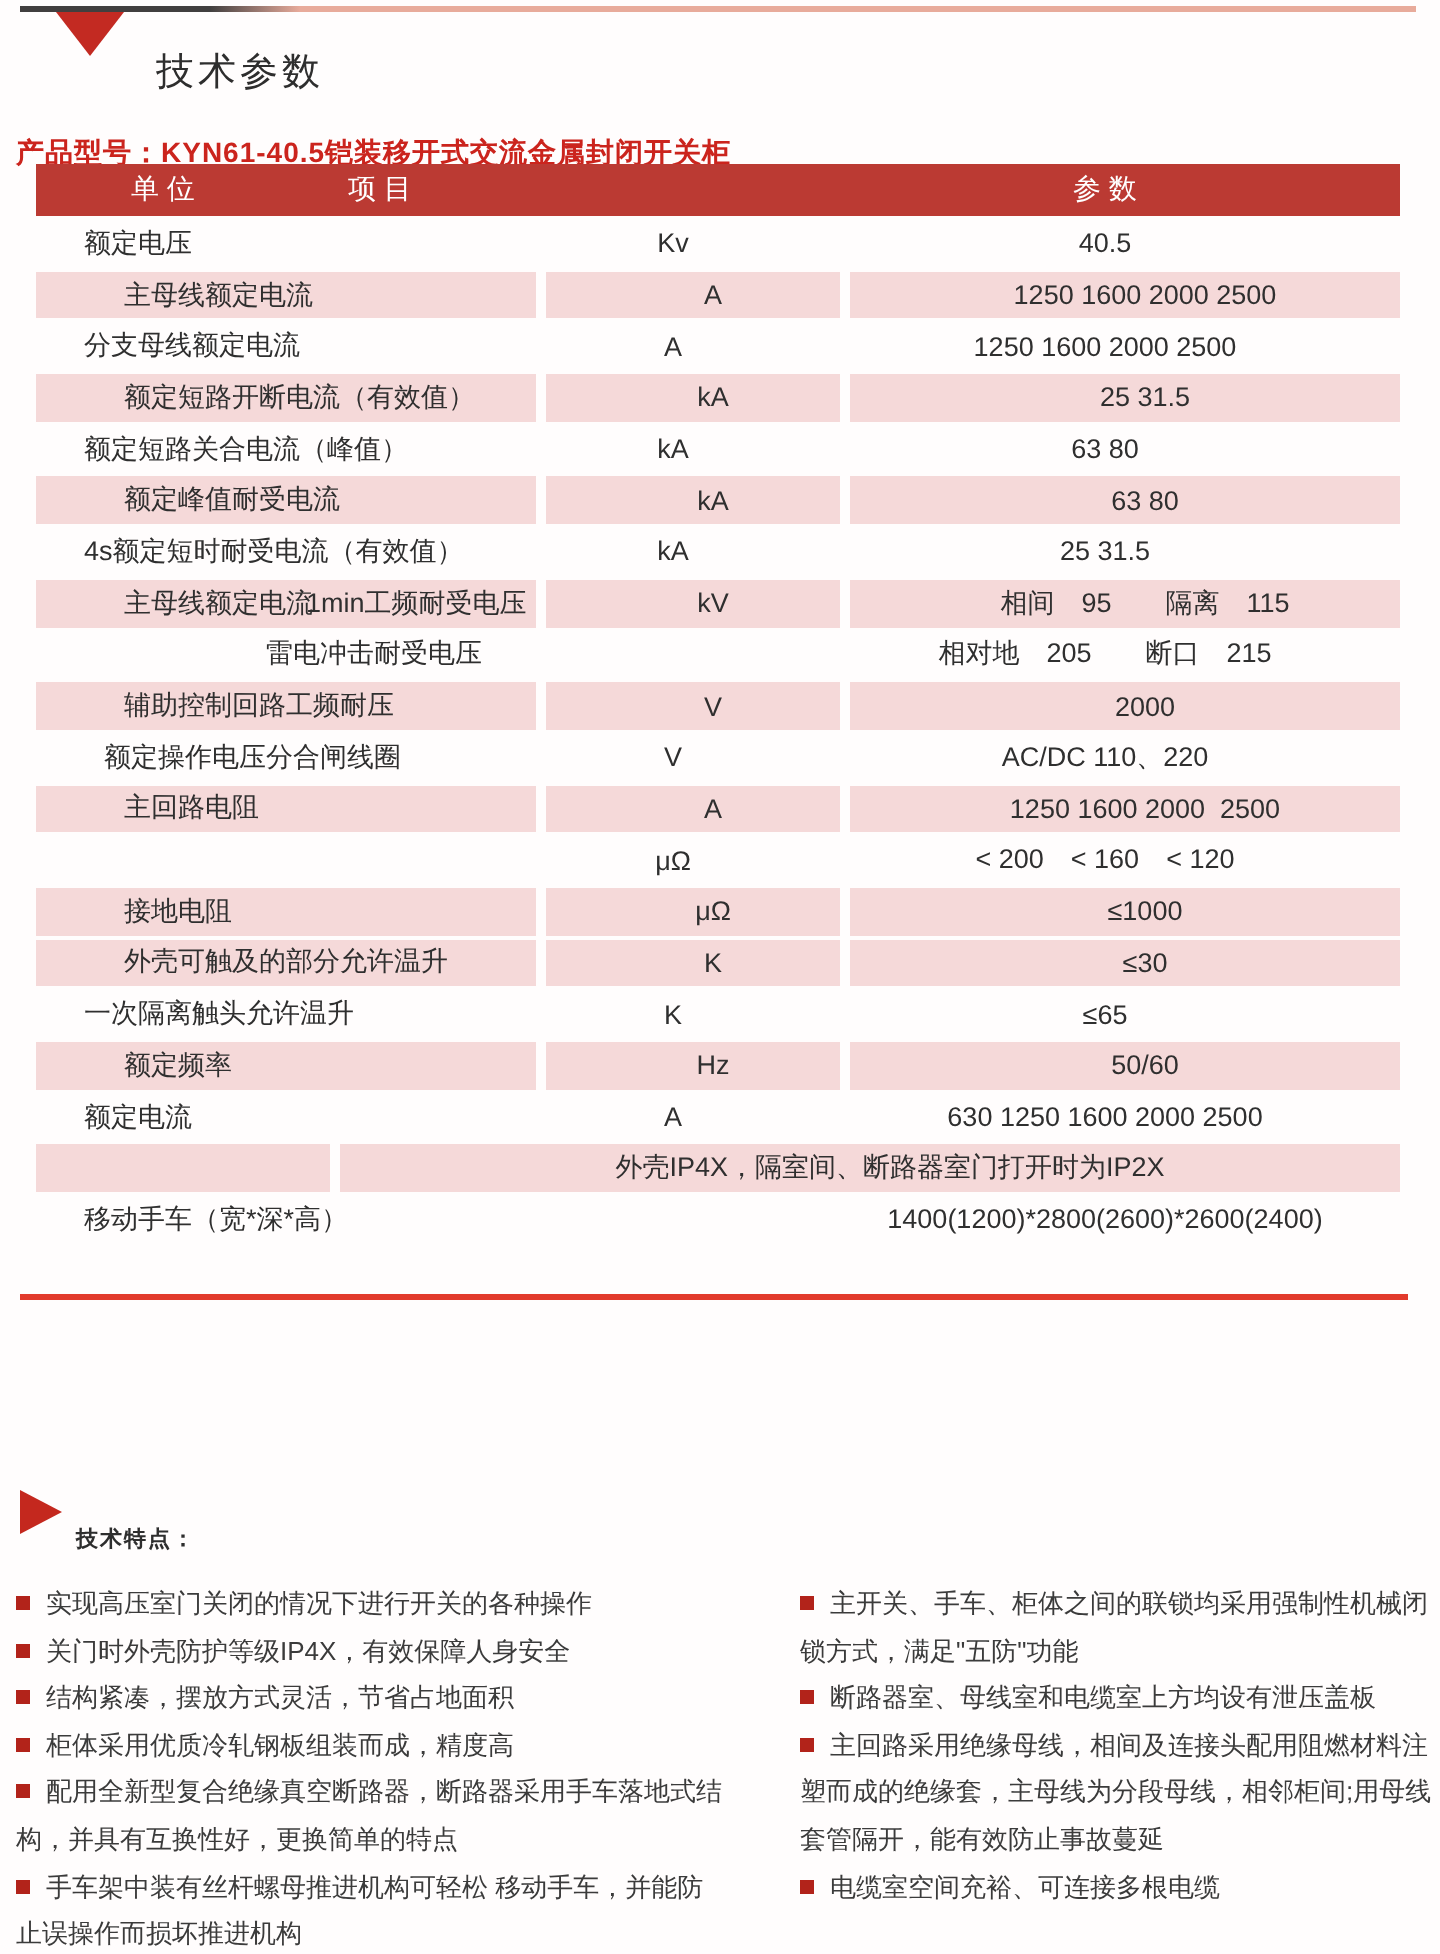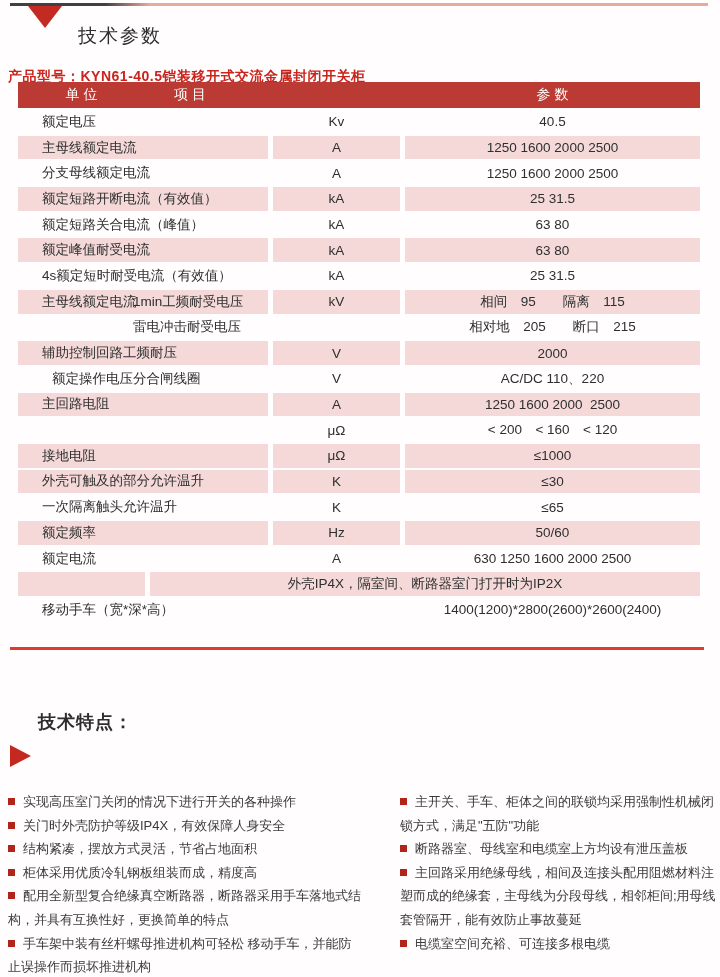--- a/index.html
+++ b/index.html
@@ -32,39 +32,39 @@
   .spec-table{
     position:absolute;left:18px;top:82px;width:682px;
   }
   .thead{
     display:flex;height:26px;background:#bb3a33;color:#ffffff;
     font-size:14px;gap:5px;
   }
   .thead .c{display:flex;align-items:center;}
   .row{display:flex;height:23.7px;margin-top:2px;gap:5px;font-size:13.5px;color:#2f2f2f;}
   .row .c{display:flex;align-items:center;}
-  .row.pink .c{background:#f5d9d9;}
+  .row.pink .c{background:#f5d9d9;padding-left:20px;}
   .c1{width:250px;box-sizing:border-box;}
   .c2{width:127px;justify-content:center;text-align:center;}
   .c3{flex:1;justify-content:center;text-align:center;white-space:pre-wrap;}
   .thead .c1{padding-left:24px;}
   .l1{padding-left:24px;box-sizing:border-box;white-space:pre;text-align:right;}
   .l1.fixed{width:115px;}
   .redline{
     position:absolute;left:10px;top:647px;width:694px;height:2.5px;background:#e23a2c;
   }
   .feat-tri{
     position:absolute;left:10px;top:745px;width:0;height:0;
     border-top:11px solid transparent;
     border-bottom:11px solid transparent;
     border-left:21px solid #c4281e;
   }
   .feat-title{
-    position:absolute;left:38px;top:710px;margin:0;
-    font-size:18px;font-weight:bold;color:#2e2e2e;letter-spacing:1px;
+    position:absolute;left:38px;top:762px;margin:0;
+    font-size:11px;font-weight:bold;color:#2e2e2e;letter-spacing:1px;
   }
   .col{
     position:absolute;top:790px;font-size:13px;line-height:23.6px;color:#3b3b3b;
   }
   .col-left{left:8px;width:356px;}
   .col-right{left:400px;width:316px;}
   .col p{margin:0;}
   .sq{
     display:inline-block;width:7px;height:7px;background:#b2231a;
     margin-right:8px;vertical-align:1px;

